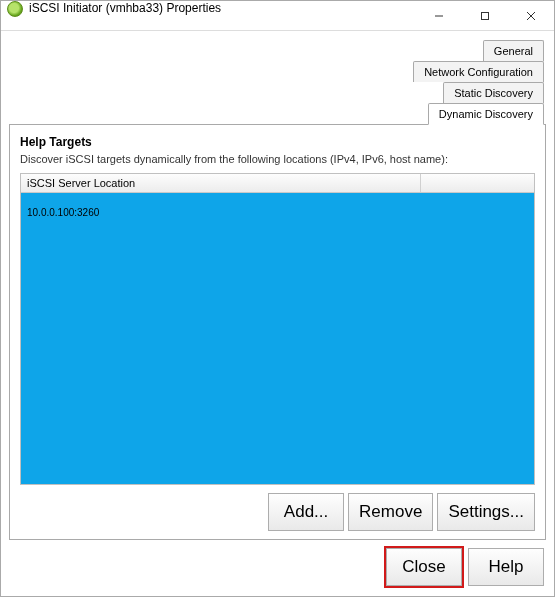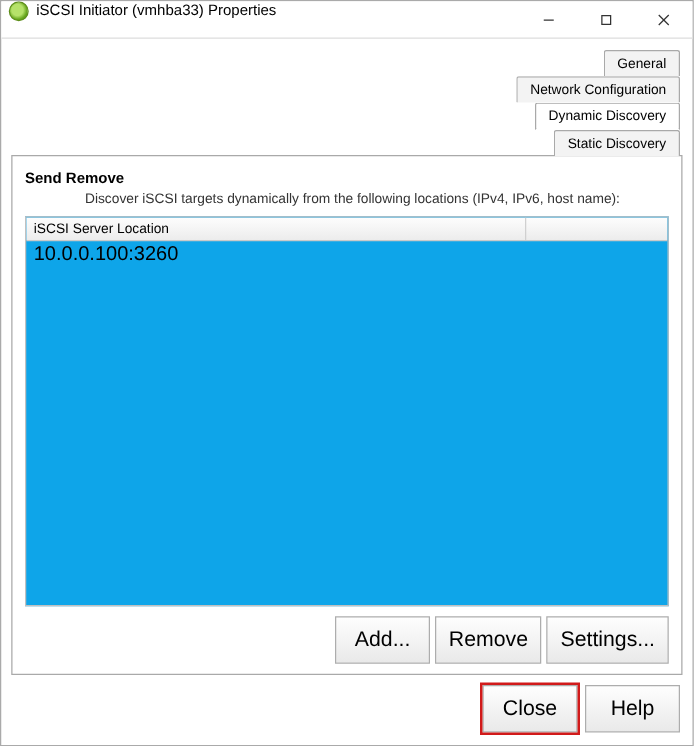--- a/index.html
+++ b/index.html
@@ -75,21 +75,21 @@
       border: 1px solid #a9a9a9;
       background: #fff;
       padding: 10px 10px 8px 10px;
       display: flex;
       flex-direction: column;
       margin-top: 0px;
       position: relative;
       z-index: 1;
     }
     .section-title { font-weight: bold; font-size: 12px; margin-bottom: 4px; }
-    .section-desc { font-size: 11px; color: #333; margin-bottom: 8px; margin-left: 48px; }
+    .section-desc { font-size: 11px; color: #333; margin-bottom: 8px; }
     .grid {
       flex: 1;
       border: 1px solid #c0c0c0;
       background: #0ea5e9;
       display: flex;
       flex-direction: column;
       overflow: hidden;
     }
     .grid-header {
       display: flex;
@@ -102,22 +102,22 @@
       border-right: 1px solid #d0d0d0;
       flex: 0 0 400px;
     }
     .grid-header-cell:last-child { flex: 1; border-right: none; }
     .grid-body { flex: 1; overflow: auto; }
     .grid-row {
       display: flex;
       border-bottom: 1px solid transparent;
     }
     .grid-cell {
-      padding: 2px 6px;
-      font-size: 16px;
+      padding: 14px 6px;
+      font-size: 10px;
       flex: 0 0 400px;
     }
     .grid-cell:last-child { flex: 1; }
     .tabpanel-buttons {
       display: flex;
       justify-content: flex-end;
       gap: 4px;
       padding-top: 8px;
     }
     .btn {
@@ -165,26 +165,26 @@
           <line x1="9" y1="1" x2="1" y2="9" stroke="currentColor" stroke-width="1"></line>
         </svg>
     </div>
   </div>
 </div>
 
 <div class="content-area">
   <div class="tabstrip">
     <div class="tab">General</div>
     <div class="tab">Network Configuration</div>
+    <div class="tab">Static Discovery</div>
     <div class="tab active">Dynamic Discovery</div>
-    <div class="tab">Static Discovery</div>
   </div>
 
   <div class="tabpanel">
-    <div class="section-title">Send Remove</div>
+    <div class="section-title">Help Targets</div>
     <div class="section-desc">Discover iSCSI targets dynamically from the following locations (IPv4, IPv6, host name):</div>
 
     <div class="grid">
       <div class="grid-header">
         <div class="grid-header-cell">iSCSI Server Location</div>
         <div class="grid-header-cell"></div>
       </div>
       <div class="grid-body">
         <div class="grid-row">
           <div class="grid-cell">10.0.0.100:3260</div>

